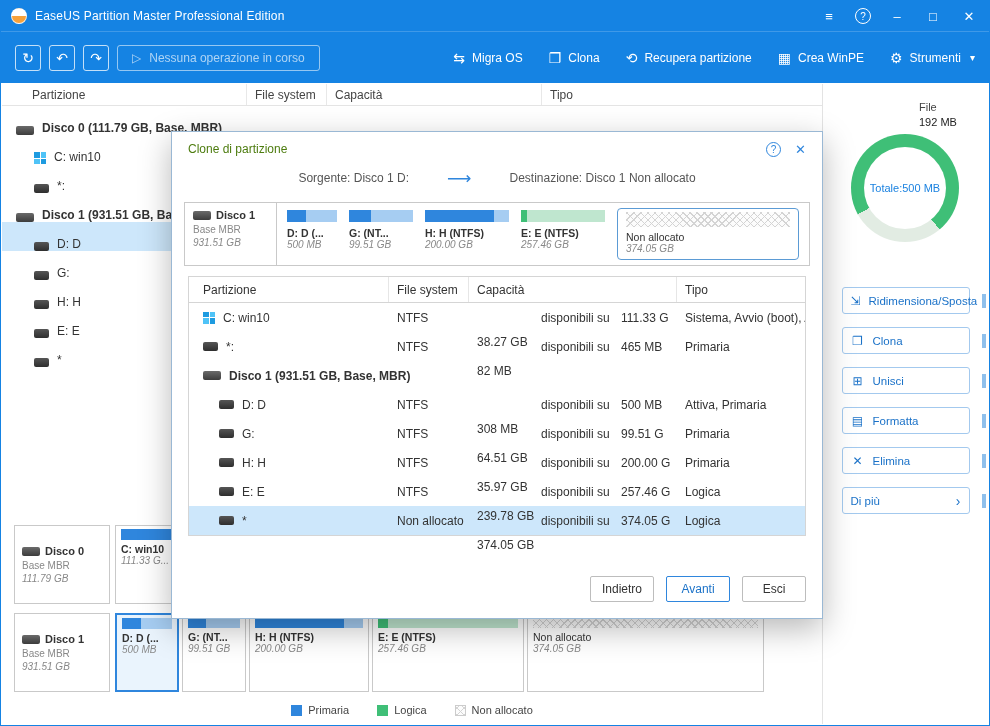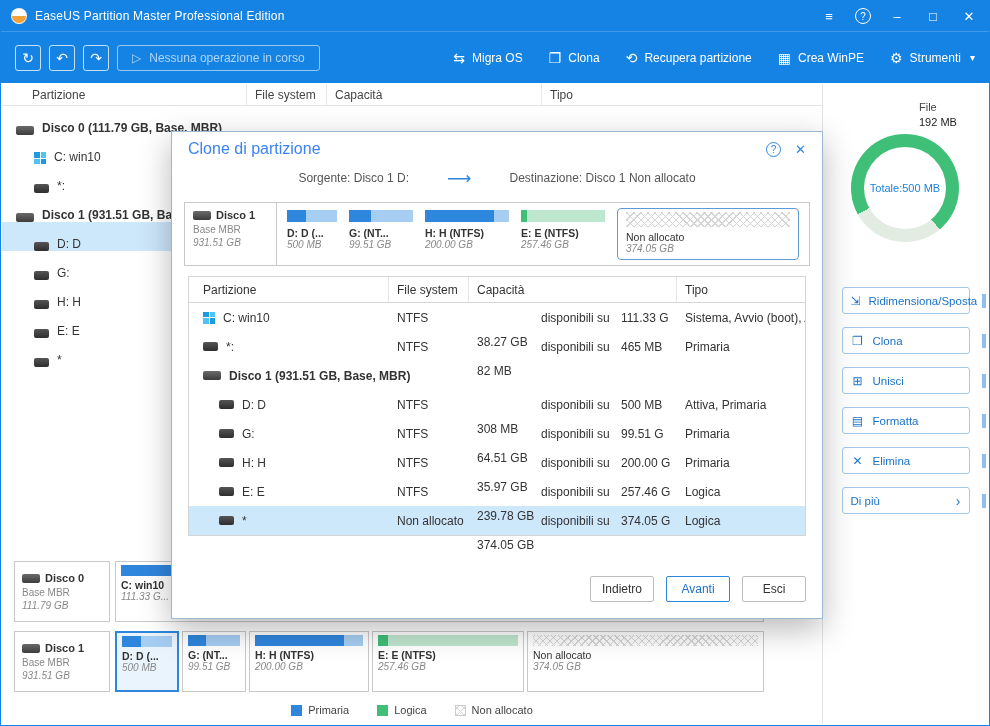--- a/index.html
+++ b/index.html
@@ -44,21 +44,21 @@
   .tree-row b { font-weight:bold; }
   .disk-icon { width:18px; height:9px; border-radius:2px; background:linear-gradient(#6a6a6a,#3c3c3c); display:inline-block; flex:none; }
   .drive-icon { width:15px; height:9px; border-radius:2px; background:linear-gradient(#555,#2e2e2e); display:inline-block; flex:none; }
   .win-icon { width:12px; height:12px; display:grid; grid-template-columns:1fr 1fr; gap:1px; flex:none; }
   .win-icon i { background:#1e9be0; }
   .win-icon i:nth-child(2), .win-icon i:nth-child(3) { background:#4fc3f7; }
 
   
   .diskmap { position:absolute; left:12px; right:58px; bottom:32px; }
   .disk-row { display:flex; gap:5px; margin-top:9px; }
-  .disk-info { width:96px; border:1px solid #c9c9c9; padding:10px 7px; background:#fff; }
+  .disk-info { width:96px; border:1px solid #c9c9c9; padding:19px 7px; background:#fff; }
   .disk-info .dname { font-weight:bold; display:flex; align-items:center; gap:5px; font-size:11px; }
   .disk-info .dtype { color:#888; font-size:10px; margin-top:3px; }
   .disk-info .dsize { color:#888; font-size:10px; font-style:italic; margin-top:2px; }
   .blocks { flex:1; display:flex; gap:3px; }
   .pblock { border:1px solid #c9c9c9; background:#fff; padding:3px 5px; overflow:hidden; }
   .pblock.selected { border:2px solid #2f86dd; background:#eaf4fd; }
   .pbar { height:11px; background:#a6cdf2; margin-bottom:3px; }
   .pbar.green { background:#bfe6cf; }
   .pbar .fill { height:100%; background:#2f86dd; }
   .pbar.green .fill { background:#3fbf77; }
@@ -83,21 +83,21 @@
            background:conic-gradient(from 140deg,#e2ece3 0 28%,#3fbf77 28% 100%); }
   .donut-hole { position:absolute; inset:13px; background:#fff; border-radius:50%; display:flex; flex-direction:row; align-items:center; justify-content:center; color:#1b82e0; font-size:11px; line-height:15px; }
   .side-btn { position:relative; display:flex; align-items:center; gap:8px; width:128px; height:27px; margin:13px auto 0; border:1px solid #a3c9ee; border-radius:3px; background:#fff; color:#1b72c8; font-size:11.5px; padding:0 8px; }
   .side-btn .bicon { font-size:12px; width:14px; text-align:center; }
   .side-btn .chev { margin-left:auto; font-size:14px; }
   .side-btn::after { content:""; position:absolute; right:-17px; top:6px; width:4px; height:14px; background:#8fc0ec; }
 
   
   .dialog { position:absolute; left:170px; top:130px; width:652px; height:488px; background:#fff; border:1px solid #9ab8d4; box-shadow:0 10px 30px rgba(0,0,0,.28); }
   .dlg-header { height:34px; display:flex; align-items:center; padding:0 16px; }
-  .dlg-title { font-size:16px; color:#3b82f6; }
+  .dlg-title { font-size:12px; color:#4d7c0f; }
   .dlg-hbtns { margin-left:auto; display:flex; align-items:center; gap:14px; }
   .dlg-help { width:15px; height:15px; border:1px solid #2f86dd; border-radius:50%; color:#2f86dd; font-size:10px; display:flex; align-items:center; justify-content:center; }
   .dlg-close { color:#2f86dd; font-size:13px; }
   .dlg-srcdst { display:flex; justify-content:center; align-items:center; gap:38px; color:#555; height:24px; }
   .dlg-arrow { color:#2f86dd; font-size:17px; }
   .dlg-strip { margin:12px 12px 10px; border:1px solid #c9c9c9; height:64px; display:flex; }
   .strip-info { width:92px; border-right:1px solid #c9c9c9; padding:6px 8px; }
   .strip-blocks { flex:1; display:flex; gap:12px; padding:7px 10px; }
   .sblock { display:flex; flex-direction:column; }
   .sblock .pbar { height:12px; }

